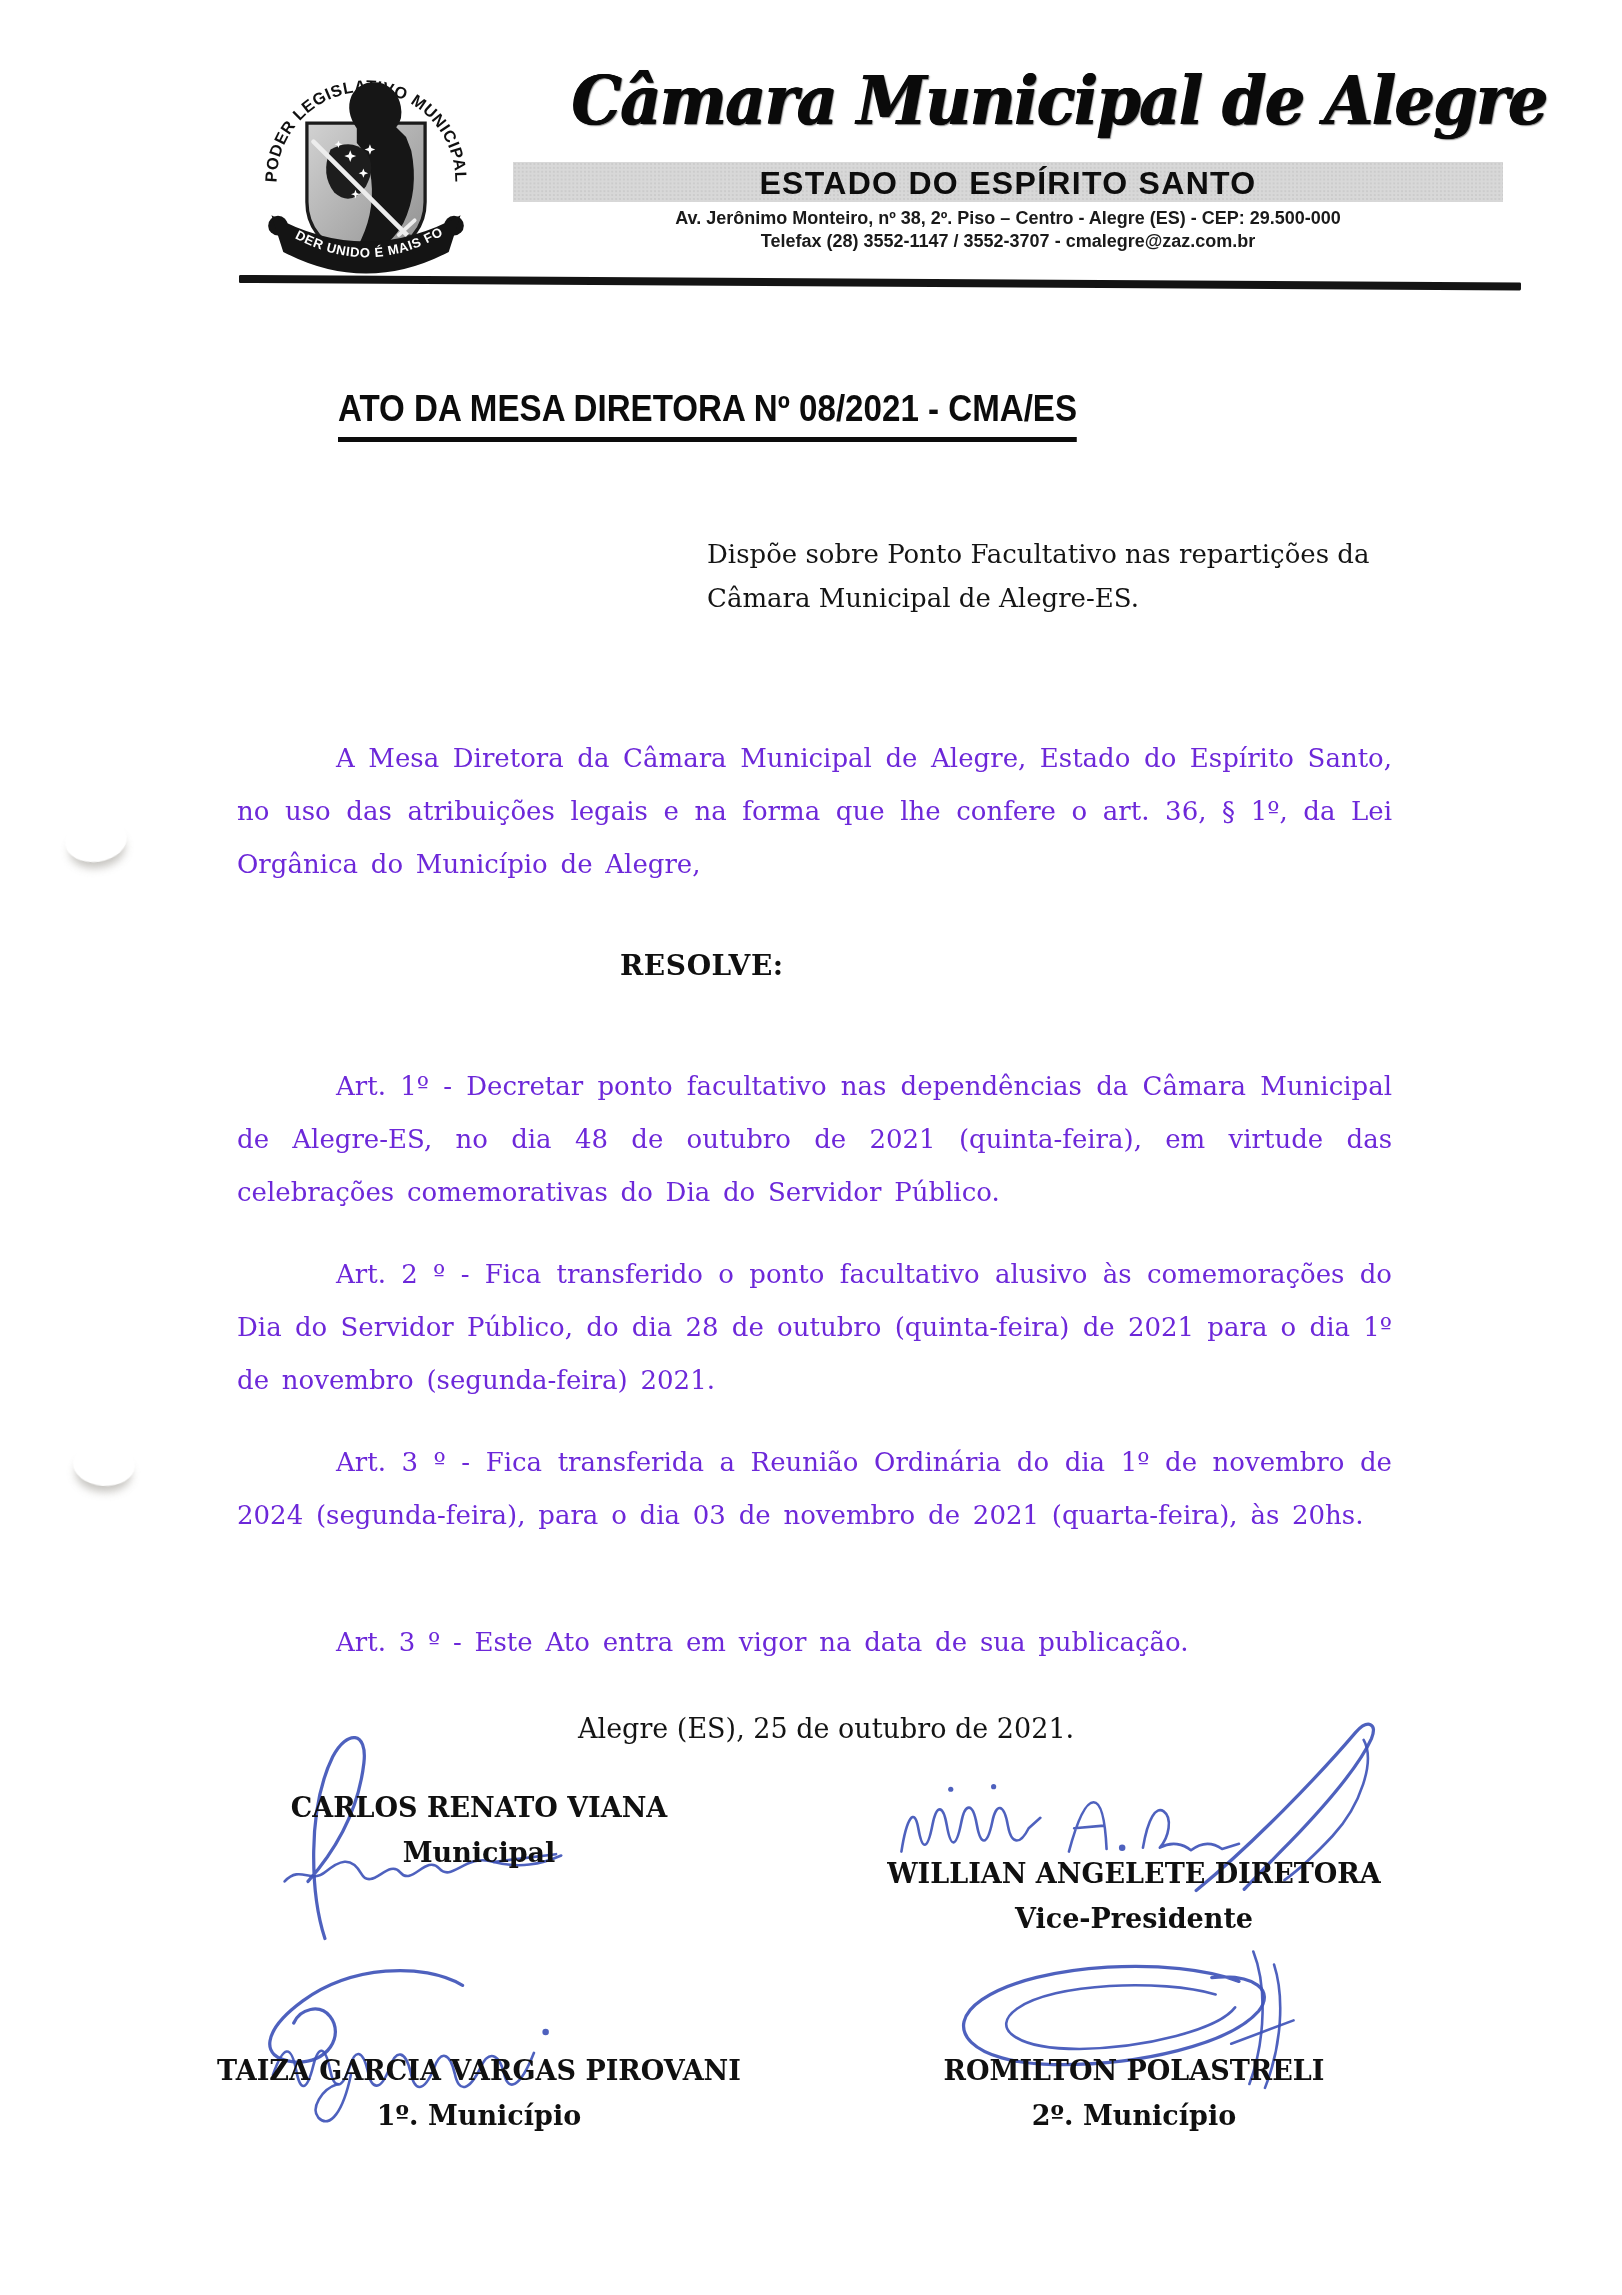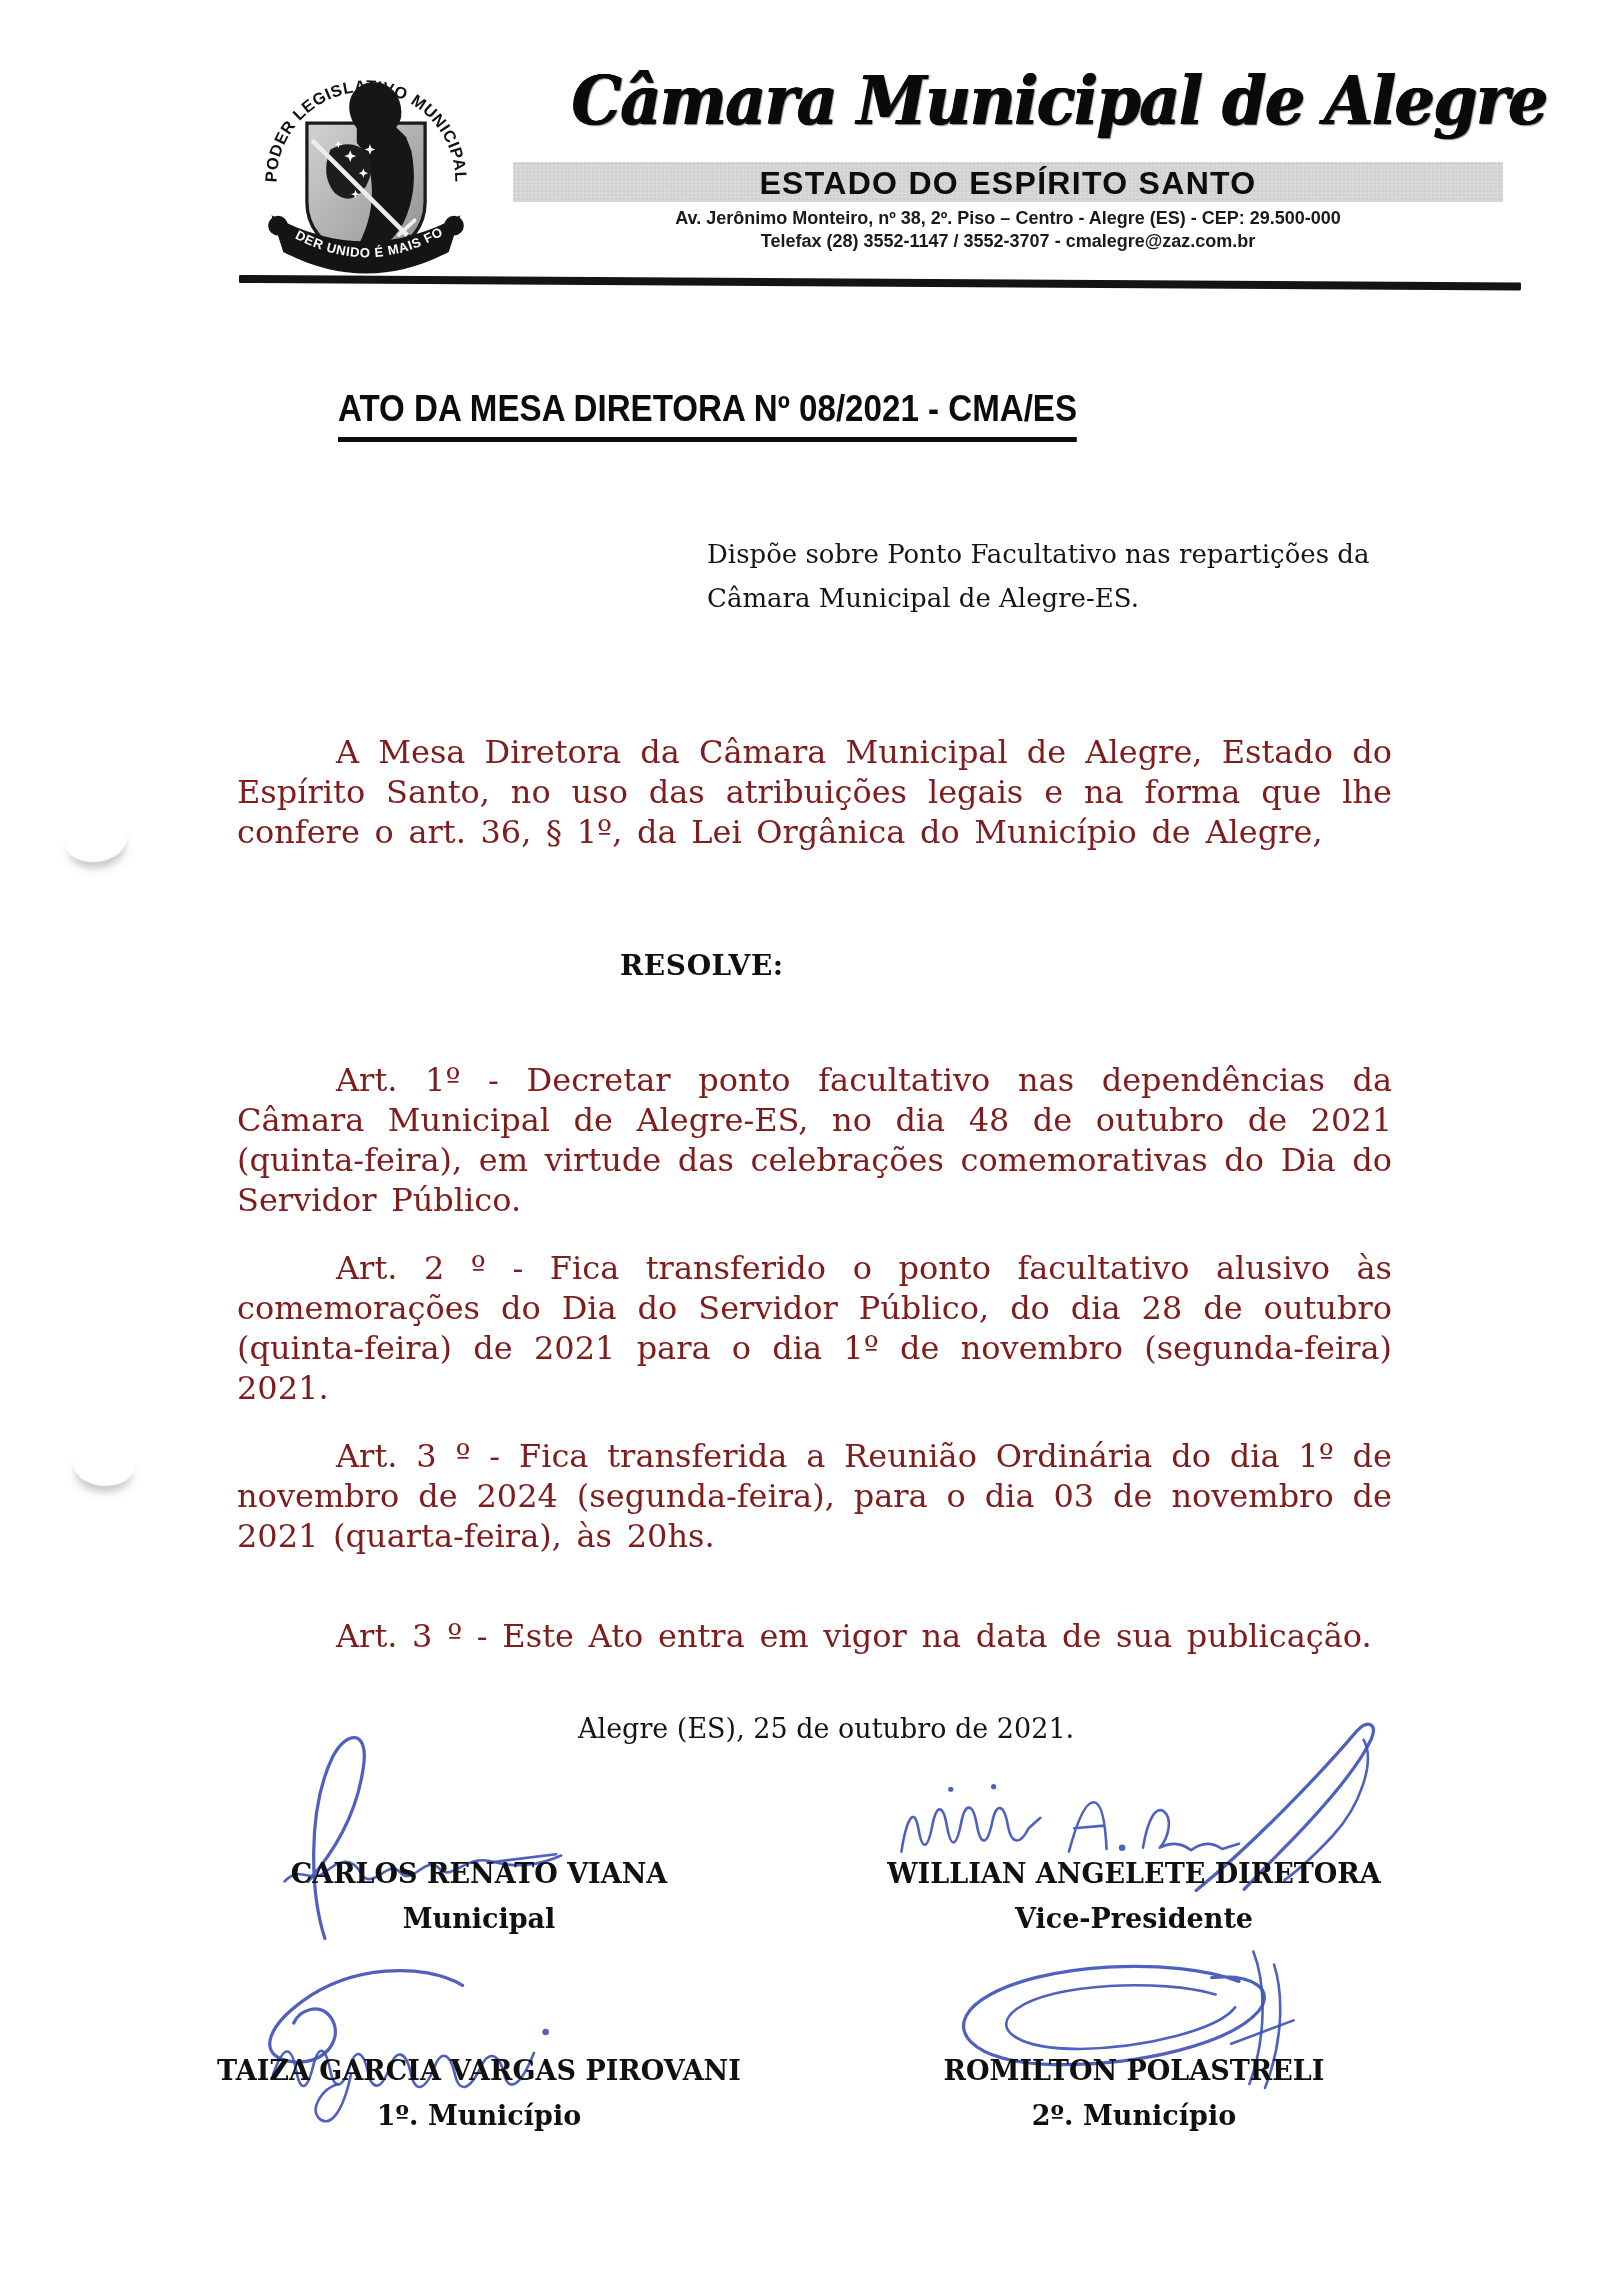--- a/index.html
+++ b/index.html
@@ -54,38 +54,38 @@
     letter-spacing:0px;color:#0c0c0c;white-space:nowrap;
     transform:scaleX(.92);transform-origin:left top;
   }
   .doc-title span{display:inline-block;border-bottom:5.2px solid #0c0c0c;padding-bottom:6.5px;}
   .summary{
     left:707px;top:532px;width:686px;
     font-size:26px;line-height:44px;text-align:left;color:#141414;
   }
   .para{
     left:237px;width:1155px;
-    font-size:32px;line-height:40px;text-align:justify;text-indent:99px;
-    word-spacing:4.5px;color:#7f1d1d;
+    font-size:26px;line-height:53px;text-align:justify;text-indent:99px;
+    word-spacing:4.5px;color:#6d28d9;
   }
   .preamble{top:732px;}
   .art1{top:1060px;}
   .art2{top:1248px;}
   .art3{top:1436px;}
   .art4{top:1616px;}
   .resolve{
     left:620px;top:949px;font-size:28px;font-weight:bold;letter-spacing:0.6px;color:#101010;
   }
   .date-line{left:534px;top:1713px;font-size:27px;color:#141414;white-space:nowrap;margin-left:44px;}
 
   
   .sig-cell{text-align:center;}
   .sig-name{font-size:27px;font-weight:bold;color:#101010;white-space:nowrap;}
   .sig-role{font-size:27px;font-weight:bold;color:#101010;margin-top:14.3px;}
-  .cell-a{left:190px;top:1858px;width:578px;}
+  .cell-a{left:190px;top:1792px;width:578px;}
   .cell-b{left:852px;top:1858px;width:564px;}
   .cell-c{left:190px;top:2055px;width:578px;}
   .cell-d{left:852px;top:2055px;width:564px;}
   .ink-layer{left:0;top:0;width:1623px;height:2295px;pointer-events:none;}
   .ink{fill:none;stroke:#3f54b8;stroke-width:5;stroke-linecap:round;stroke-linejoin:round;opacity:.92;}
   .ink-thin{stroke-width:4;}
   .ink-dot{fill:#3f54b8;stroke:none;opacity:.92;}
 </style>
 </head>
 <body>

